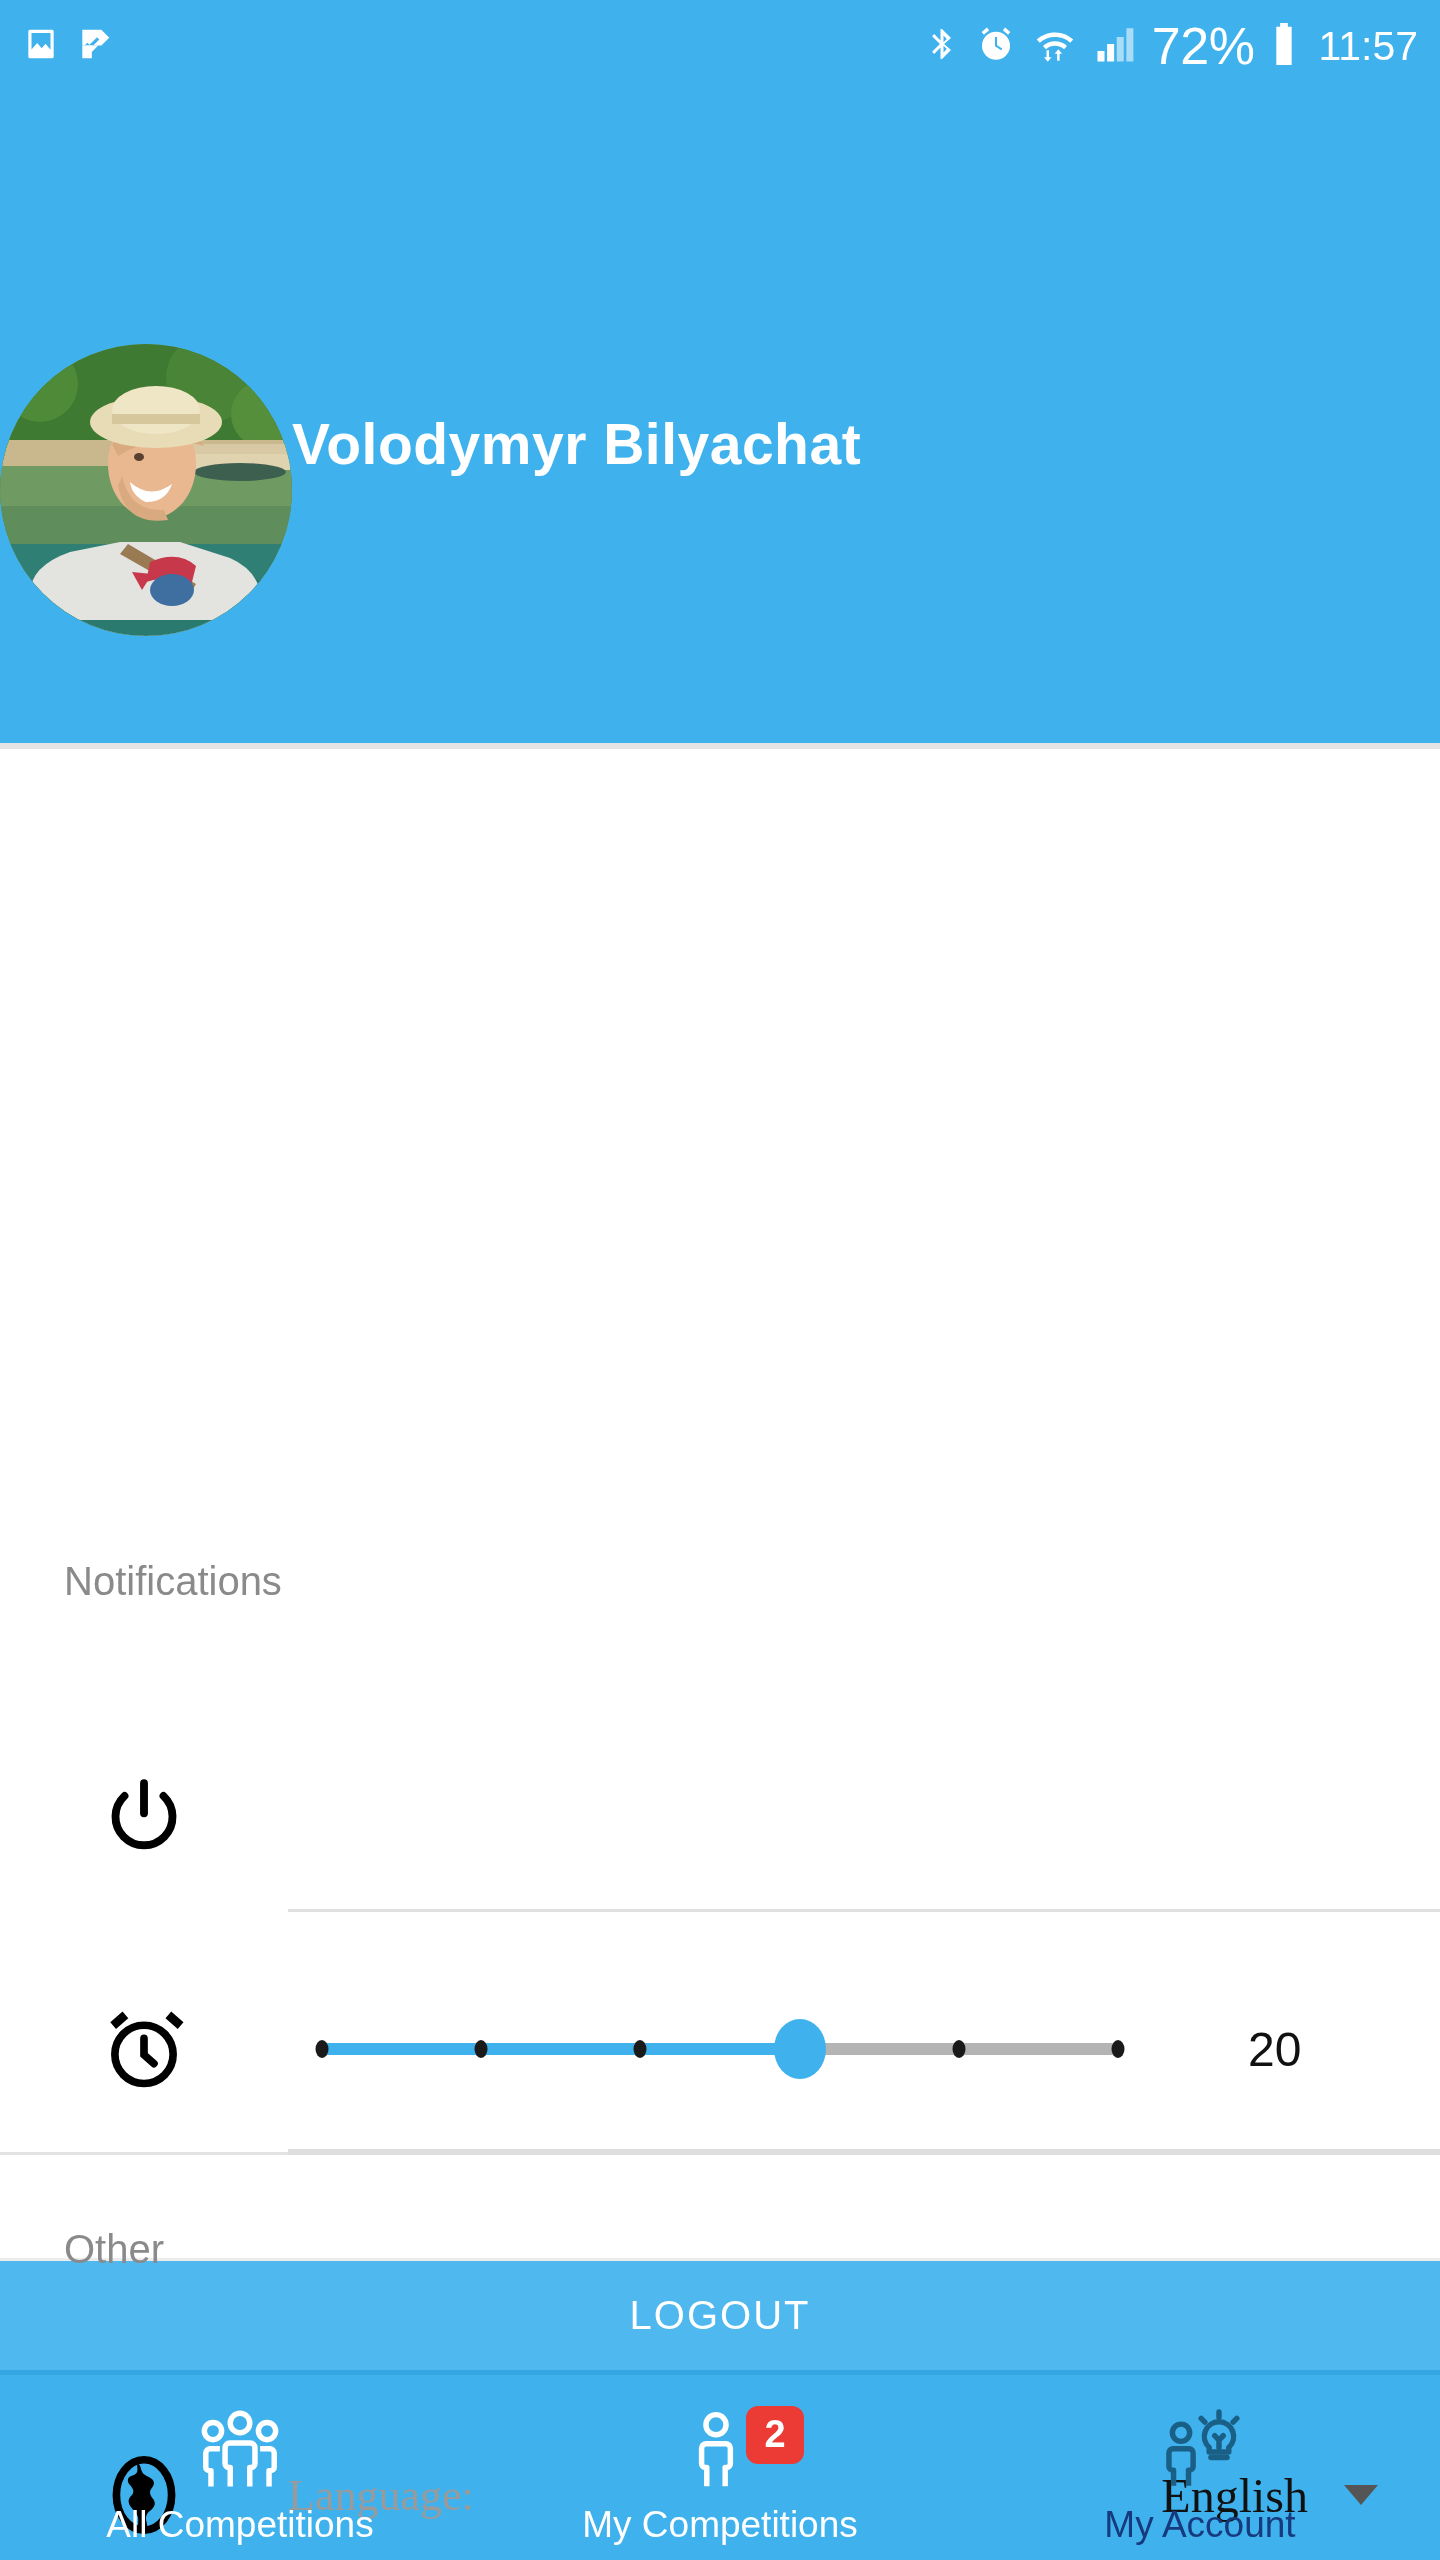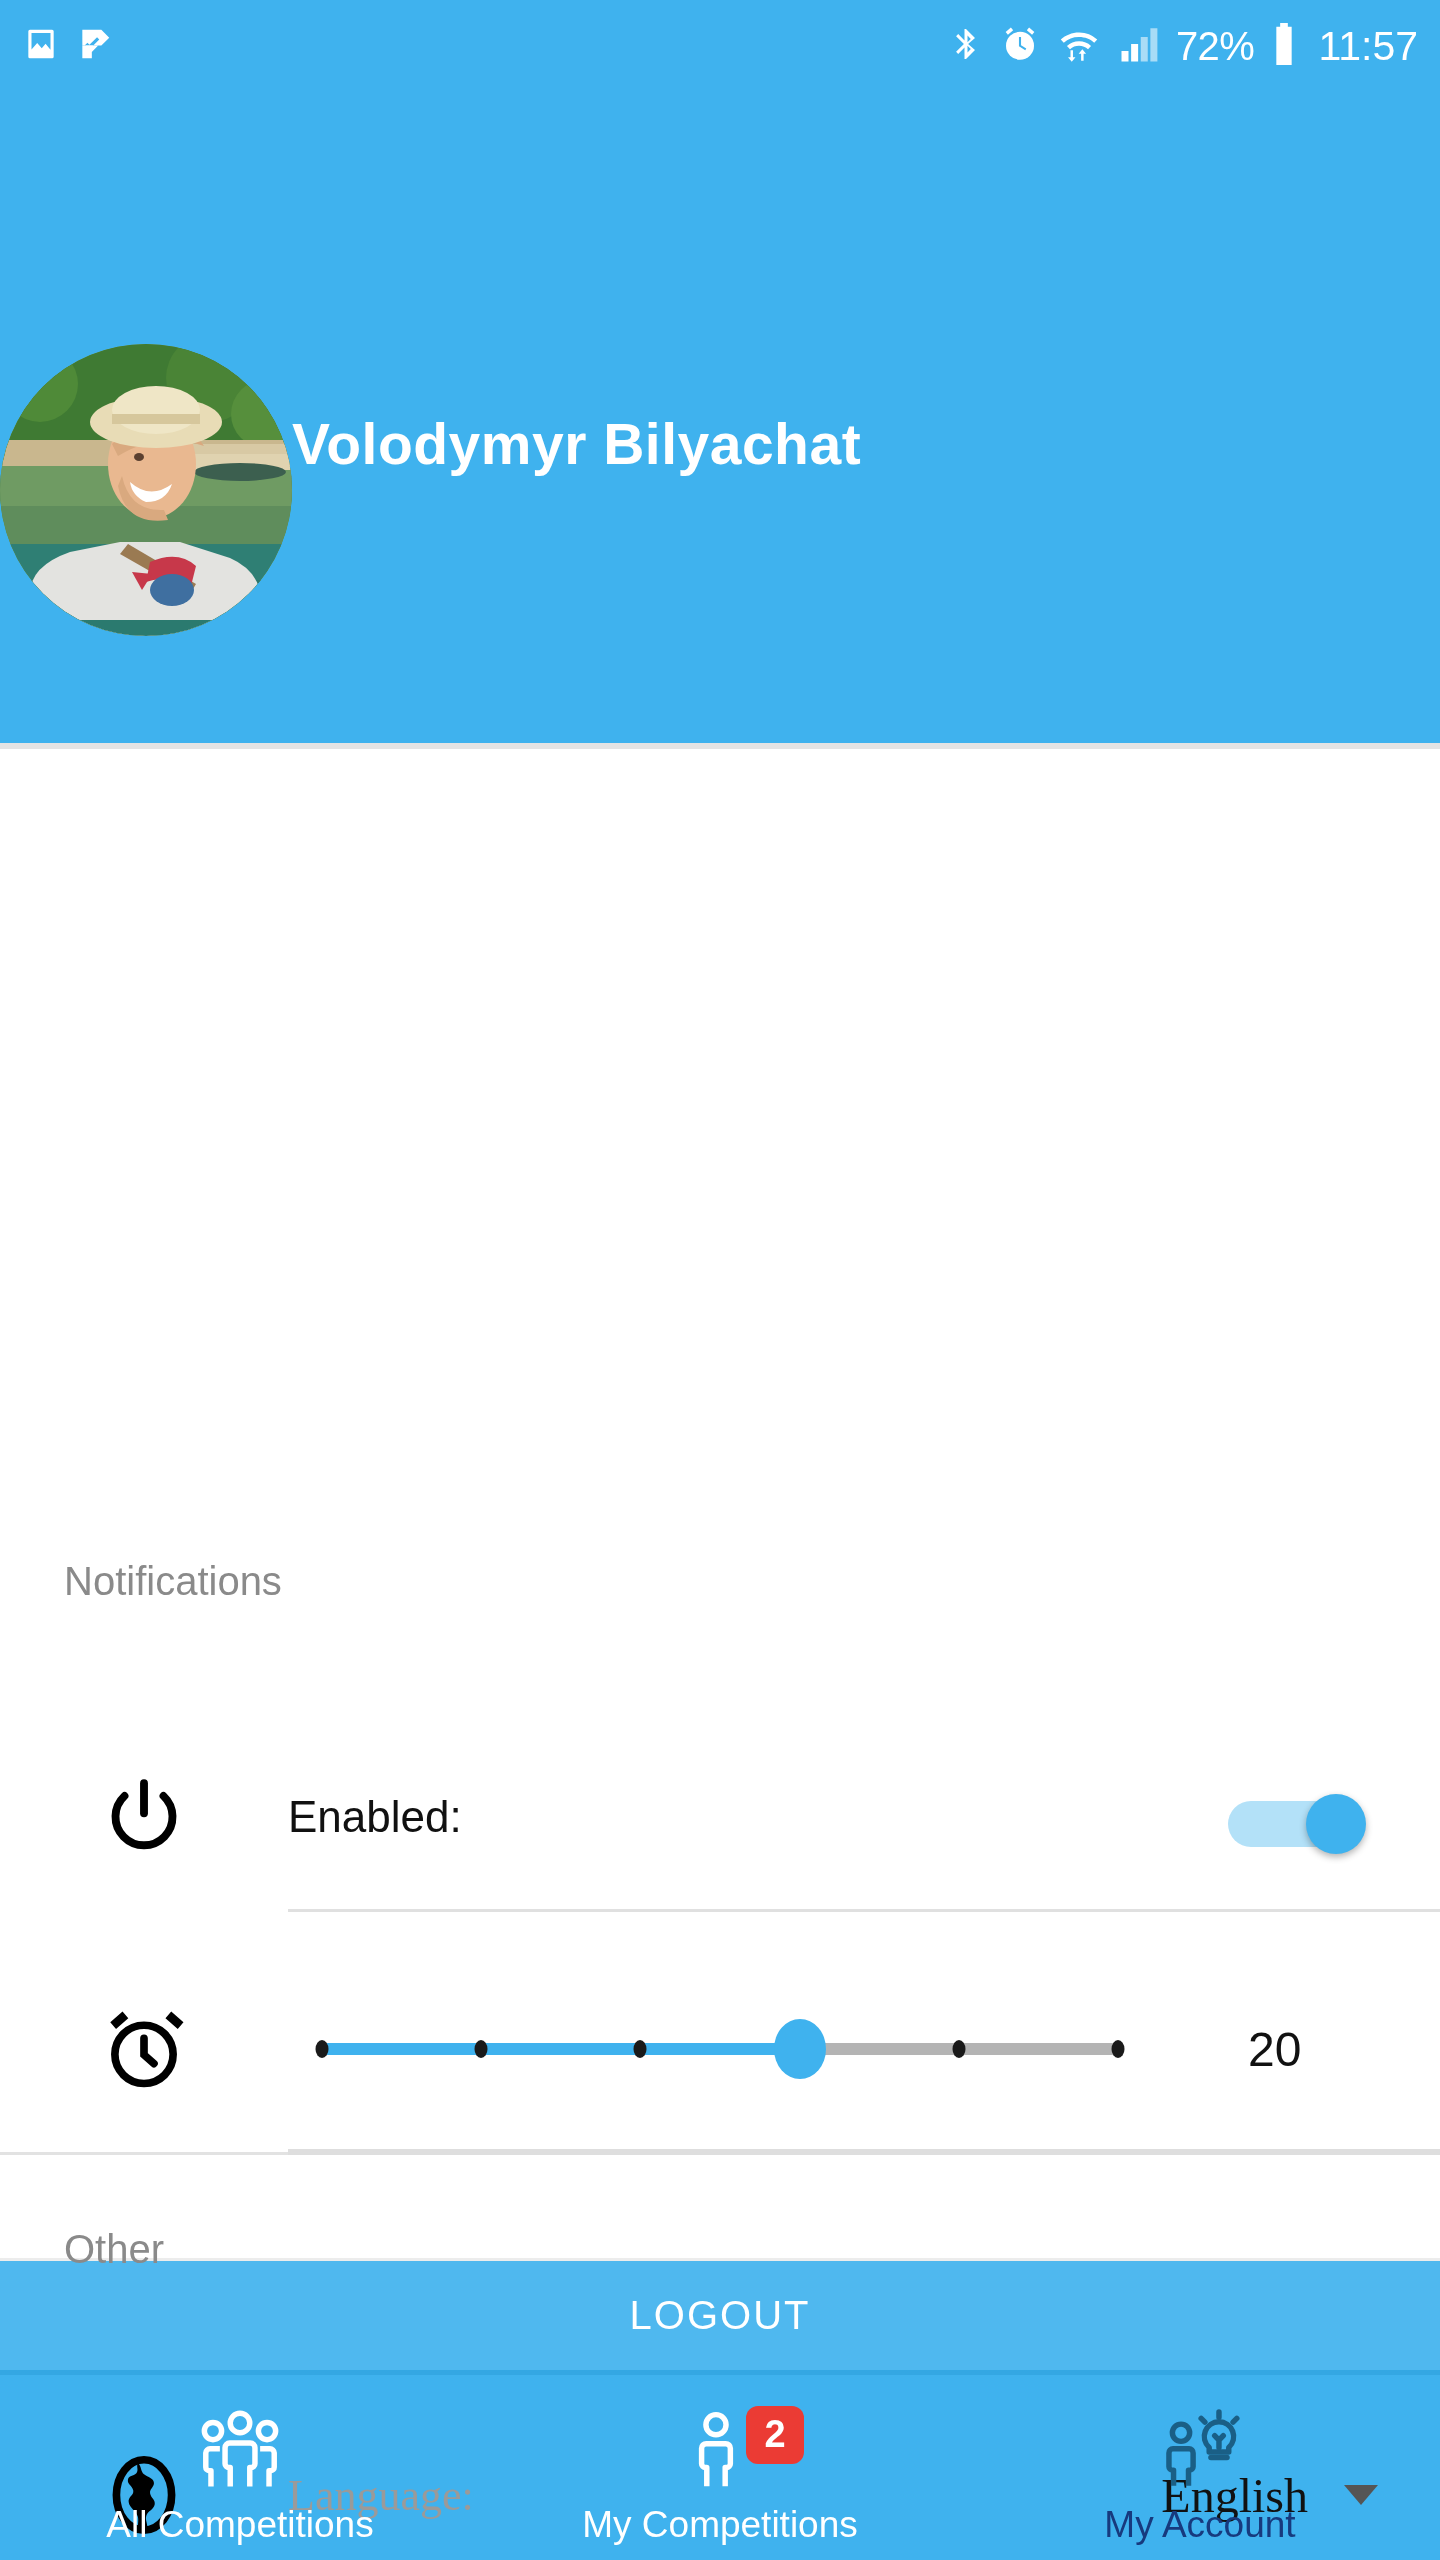--- a/index.html
+++ b/index.html
@@ -13,21 +13,21 @@
 
   
   .statusbar {
     height:92px; background:#3fb2ee; flex:0 0 92px;
     display:flex; align-items:center; padding:0 22px;
     color:#ffffff;
   }
   .sb-left { display:flex; align-items:center; gap:16px; }
   .sb-spacer { flex:1 1 auto; }
   .sb-right { display:flex; align-items:center; gap:15px; }
-  .sb-pct { font-size:40px; letter-spacing:-0.5px; line-height:1; }
+  .sb-pct { font-size:52px; letter-spacing:-0.5px; line-height:1; }
   .sb-time { font-size:41px; letter-spacing:0px; line-height:1; margin-left:4px; }
 
   
   .header {
     background:#3fb2ee; flex:0 0 651px;
     display:flex; flex-direction:row; align-items:center;
     justify-content:flex-start; position:relative;
   }
   .avatar-wrap {
     margin-top:144px; width:292px; height:292px; border-radius:50%;
@@ -222,27 +222,20 @@
 
     <div class="sec-notifications">Notifications</div>
 
     <div class="row" id="row-enabled">
       <div class="row-icon">
         <svg width="90" height="90" viewBox="0 0 24 24">
           <path fill="none" stroke="#000" stroke-width="2.1" stroke-linecap="round" d="M12 3v8"></path>
           <path fill="none" stroke="#000" stroke-width="2.1" stroke-linecap="round" d="M6.8 6.4a7.6 7.6 0 1 0 10.4 0"></path>
         </svg>
       </div>
-      <div class="row-content">
-        <span class="row-label">Enabled:</span>
-        <div class="toggle">
-          <div class="toggle-track"></div>
-          <div class="toggle-thumb"></div>
-        </div>
-      </div>
     </div>
     <div class="row-divider" style="top:1160px"></div>
 
     <div class="row" id="row-slider">
       <div class="row-icon">
         <svg width="92" height="92" viewBox="0 0 24 24">
           <circle cx="12" cy="13.4" r="7.6" fill="none" stroke="#000" stroke-width="2"></circle>
           <path fill="none" stroke="#000" stroke-width="2" stroke-linecap="round" d="M12 9.2v4.3l2.6 2.3"></path>
           <path fill="#000" d="M3.2 5 6.4 2.2l1.5 1.8L4.7 6.8 3.2 5zM17.6 4l1.5-1.8L22.3 5l-1.5 1.8L17.6 4z"></path>
         </svg>

